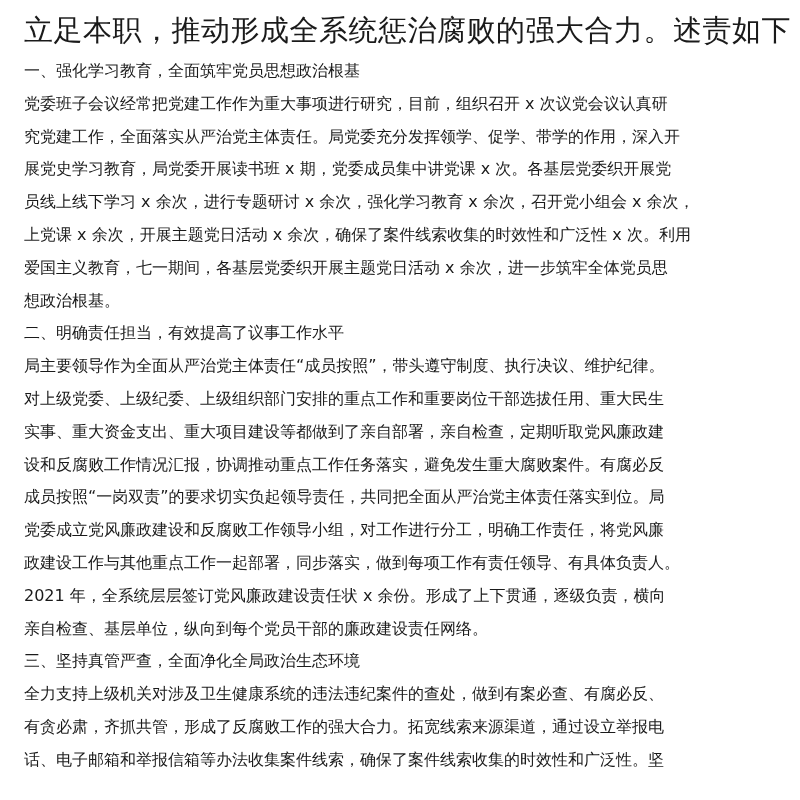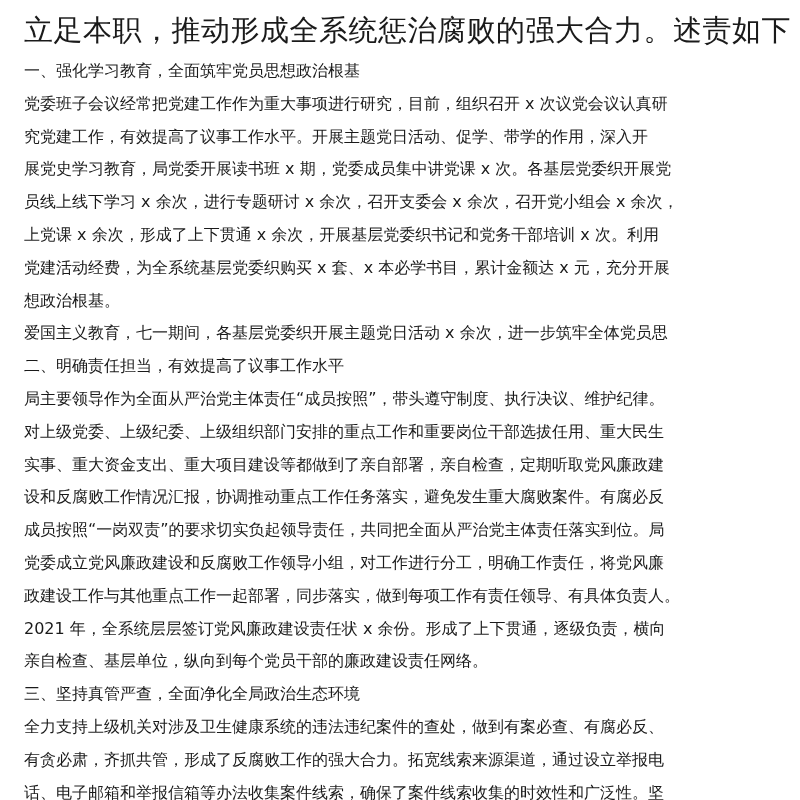--- a/index.html
+++ b/index.html
@@ -10,27 +10,26 @@
   .line { font-size: 16px; line-height: 32.8px; height: 32.8px; white-space: nowrap; }
 </style>
 </head>
 <body>
 
 <div class="page">
   <div class="title">立足本职，推动形成全系统惩治腐败的强大合力。述责如下：</div>
 
   <div class="line">一、强化学习教育，全面筑牢党员思想政治根基</div>
   <div class="line">党委班子会议经常把党建工作作为重大事项进行研究，目前，组织召开 x 次议党会议认真研</div>
-  <div class="line">究党建工作，有效提高了议事工作水平。开展主题党日活动、促学、带学的作用，深入开</div>
+  <div class="line">究党建工作，全面落实从严治党主体责任。局党委充分发挥领学、促学、带学的作用，深入开</div>
   <div class="line">展党史学习教育，局党委开展读书班 x 期，党委成员集中讲党课 x 次。各基层党委织开展党</div>
-  <div class="line">员线上线下学习 x 余次，进行专题研讨 x 余次，召开支委会 x 余次，召开党小组会 x 余次，</div>
-  <div class="line">上党课 x 余次，形成了上下贯通 x 余次，开展基层党委织书记和党务干部培训 x 次。利用</div>
-  <div class="line">党建活动经费，为全系统基层党委织购买 x 套、x 本必学书目，累计金额达 x 元，充分开展</div>
+  <div class="line">员线上线下学习 x 余次，进行专题研讨 x 余次，强化学习教育 x 余次，召开党小组会 x 余次，</div>
+  <div class="line">上党课 x 余次，开展主题党日活动 x 余次，确保了案件线索收集的时效性和广泛性 x 次。利用</div>
+  <div class="line">爱国主义教育，七一期间，各基层党委织开展主题党日活动 x 余次，进一步筑牢全体党员思</div>
   <div class="line">想政治根基。</div>
-  <div class="line">爱国主义教育，七一期间，各基层党委织开展主题党日活动 x 余次，进一步筑牢全体党员思</div>
 
   <div class="line">二、明确责任担当，有效提高了议事工作水平</div>
   <div class="line">局主要领导作为全面从严治党主体责任“成员按照”，带头遵守制度、执行决议、维护纪律。</div>
   <div class="line">对上级党委、上级纪委、上级组织部门安排的重点工作和重要岗位干部选拔任用、重大民生</div>
   <div class="line">实事、重大资金支出、重大项目建设等都做到了亲自部署，亲自检查，定期听取党风廉政建</div>
   <div class="line">设和反腐败工作情况汇报，协调推动重点工作任务落实，避免发生重大腐败案件。有腐必反</div>
   <div class="line">成员按照“一岗双责”的要求切实负起领导责任，共同把全面从严治党主体责任落实到位。局</div>
   <div class="line">党委成立党风廉政建设和反腐败工作领导小组，对工作进行分工，明确工作责任，将党风廉</div>
   <div class="line">政建设工作与其他重点工作一起部署，同步落实，做到每项工作有责任领导、有具体负责人。</div>
   <div class="line">2021 年，全系统层层签订党风廉政建设责任状 x 余份。形成了上下贯通，逐级负责，横向</div>

